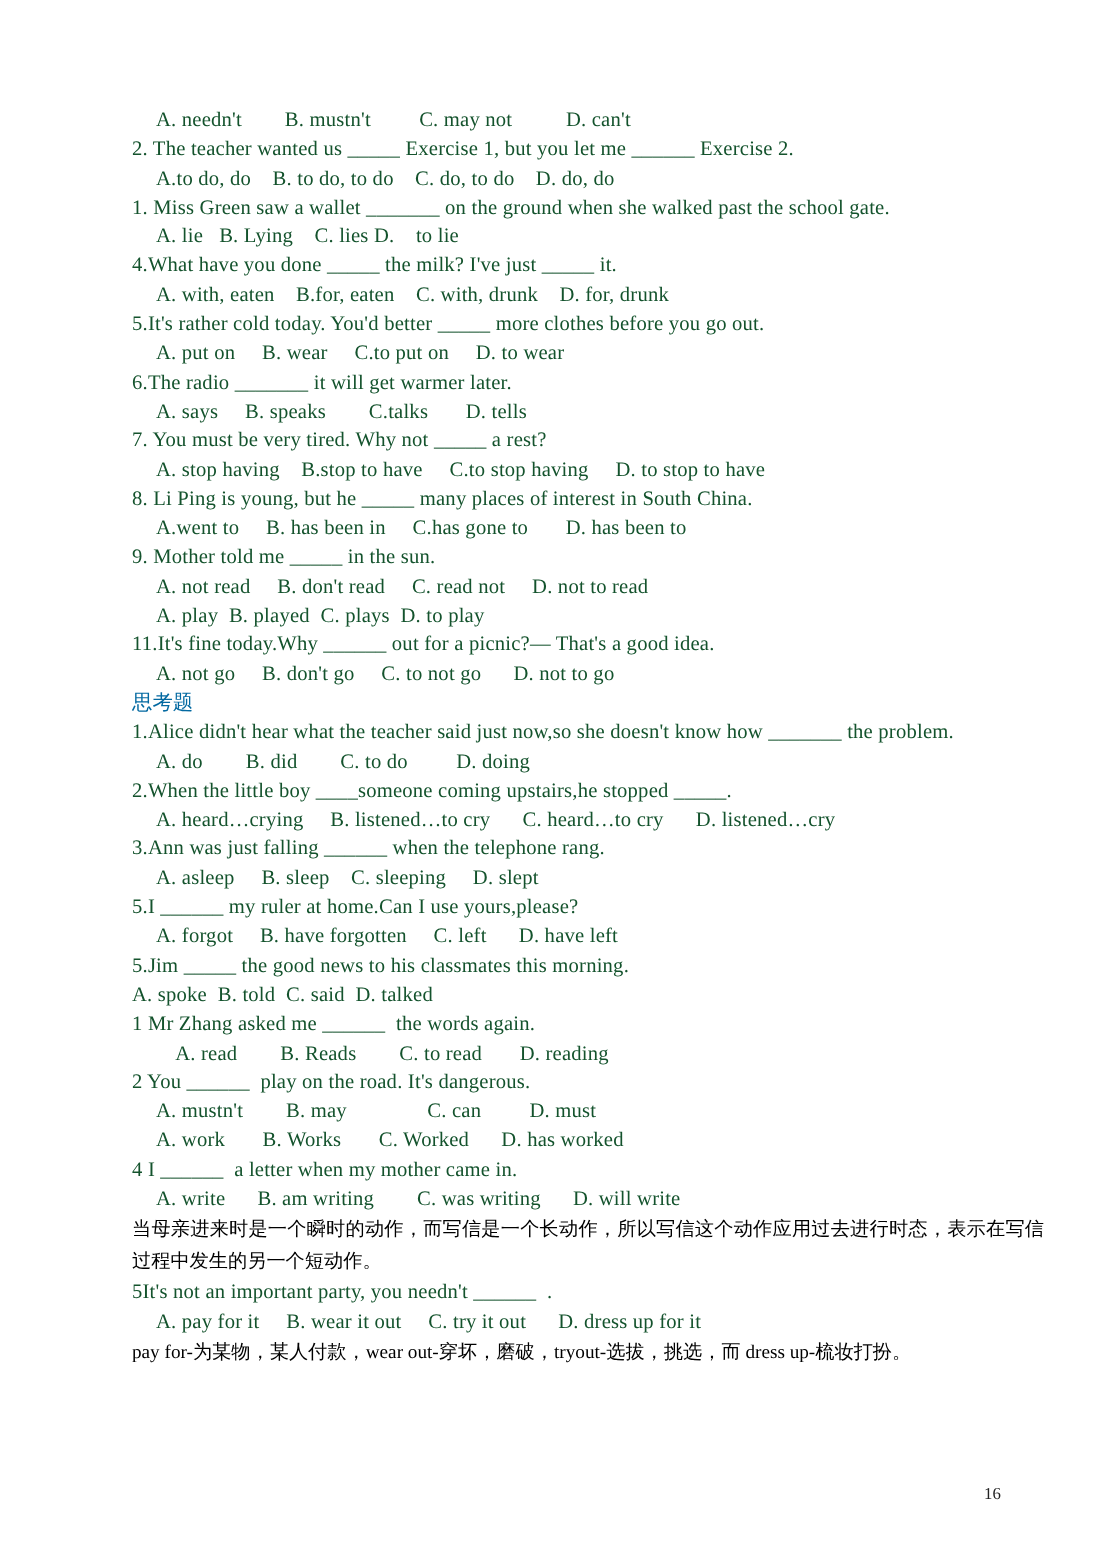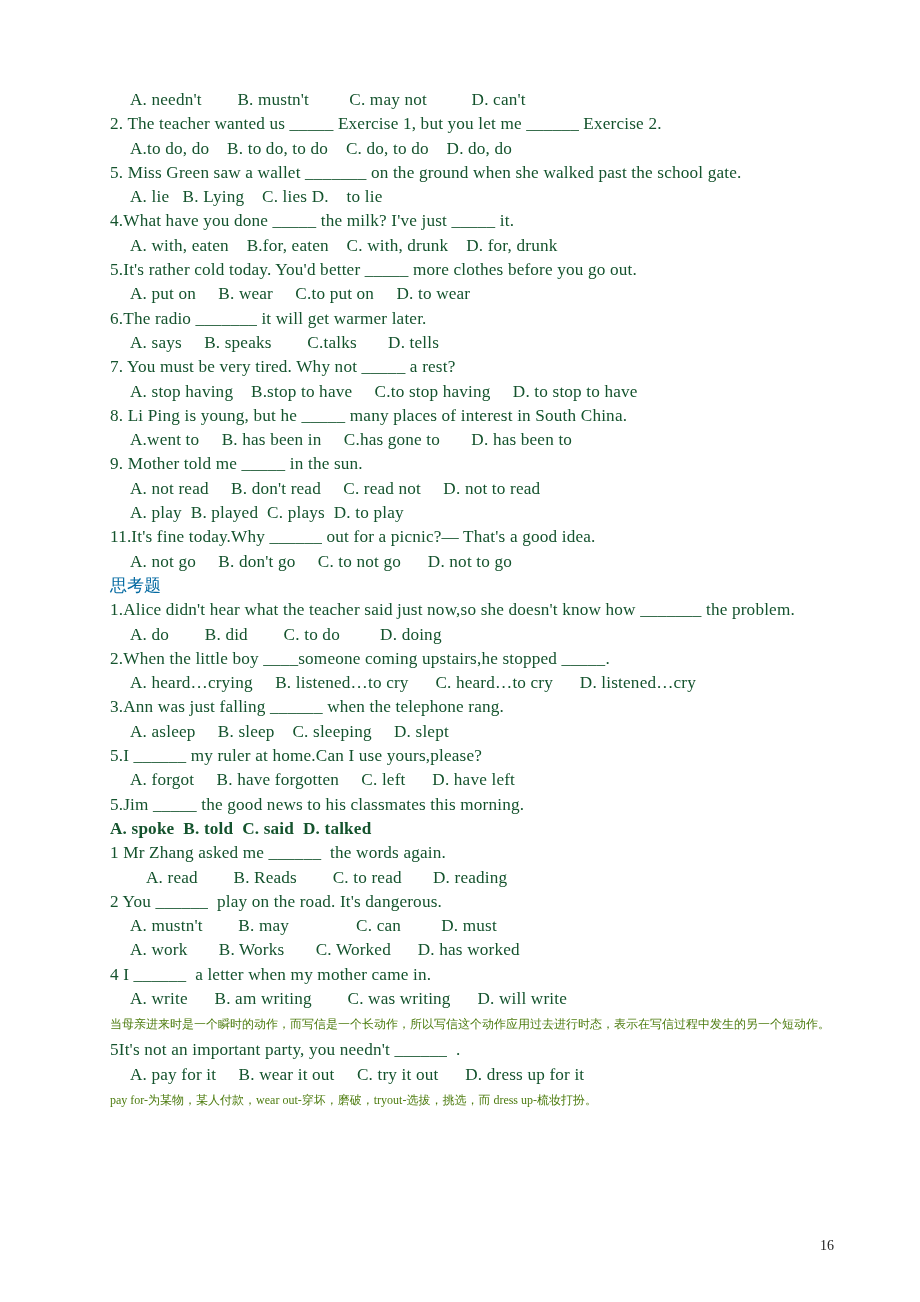--- a/index.html
+++ b/index.html
@@ -34,37 +34,36 @@
   .q {
     text-indent: 0;
   }
   
   .opt {
     padding-left: 20px;
   }
   
   .opt-flush {
     padding-left: 0;
-    font-weight: bold;
   }
   
   .opt-deep {
     padding-left: 36px;
     font-family: Liberation Serif, serif;
   }
   .cn-head {
     font-size: 17px;
     line-height: 24.3px;
     color: #0369a1;
   }
   .para {
-    font-size: 12px;
+    font-size: 16px;
     line-height: 27px;
     text-align: justify;
-    color: #4d7c0f;
+    color: #000000;
   }
   .page-number {
     position: absolute;
     right: 86px;
     top: 1206px;
     font-size: 14px;
     line-height: 16px;
     color: #222222;
     margin-top: 32px;
   }
@@ -73,21 +72,21 @@
 <body>
 
 <div class="page">
 
   <div class="body-area">
     <div id="content-root">
         <div>
           <div class="line opt">A. needn't        B. mustn't         C. may not          D. can't</div>
           <div class="line q">2. The teacher wanted us _____ Exercise 1, but you let me ______ Exercise 2.</div>
           <div class="line opt">A.to do, do    B. to do, to do    C. do, to do    D. do, do</div>
-          <div class="line q">5. Miss Green saw a wallet _______ on the ground when she walked past the school gate.</div>
+          <div class="line q">1. Miss Green saw a wallet _______ on the ground when she walked past the school gate.</div>
           <div class="line opt">A. lie   B. Lying    C. lies D.    to lie</div>
           <div class="line q">4.What have you done _____ the milk? I've just _____ it.</div>
           <div class="line opt">A. with, eaten    B.for, eaten    C. with, drunk    D. for, drunk</div>
           <div class="line q">5.It's rather cold today. You'd better _____ more clothes before you go out.</div>
           <div class="line opt">A. put on     B. wear     C.to put on     D. to wear</div>
           <div class="line q">6.The radio _______ it will get warmer later.</div>
           <div class="line opt">A. says     B. speaks        C.talks       D. tells</div>
           <div class="line q">7. You must be very tired. Why not _____ a rest?</div>
           <div class="line opt">A. stop having    B.stop to have     C.to stop having     D. to stop to have</div>
           <div class="line q">8. Li Ping is young, but he _____ many places of interest in South China.</div>

